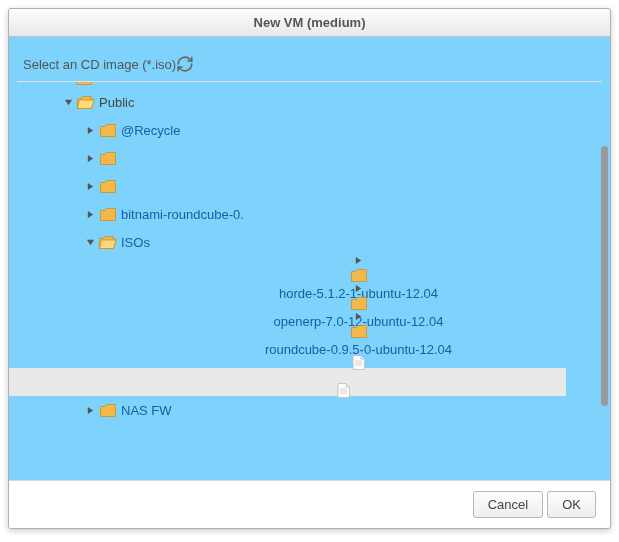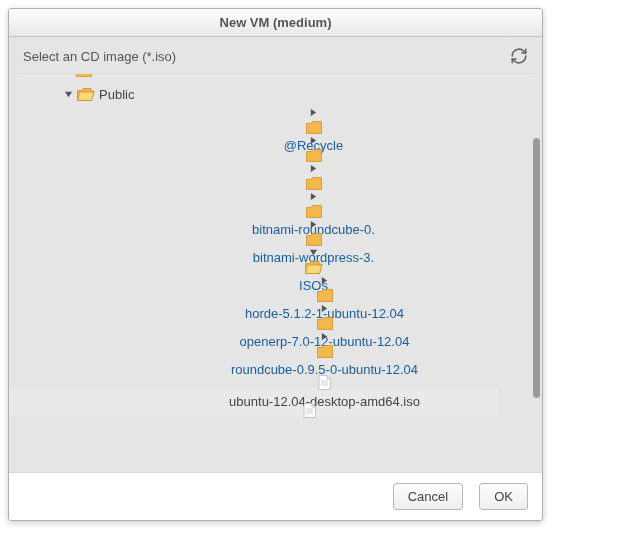--- a/index.html
+++ b/index.html
@@ -5,41 +5,41 @@
   * { box-sizing: border-box; }
   body {
     margin: 0;
     padding: 8px;
     font-family: Arial, Helvetica, sans-serif;
     font-size: 13px;
     background: #fff;
     color: #333;
   }
   .dialog {
-    width: 535px;
+    width: 603px;
     border: 1px solid #b0b0b0;
     border-radius: 3px;
     box-shadow: 0 2px 6px rgba(0,0,0,0.2);
-    background: #e5e5e5;
+    background: #7dd3fc;
     overflow: hidden;
   }
   .titlebar {
     background: linear-gradient(to bottom, #fdfdfd, #e8e8e8);
     border-bottom: 1px solid #c0c0c0;
     text-align: center;
     padding: 6px 0;
     font-weight: bold;
     color: #555;
     font-size: 13px;
   }
   .prompt-row {
     display: flex;
     align-items: center;
-    justify-content: space-between;
     padding: 10px 14px 8px 14px;
+    margin-top: 8px;
   }
   .prompt-text {
     color: #555;
   }
   .refresh-btn {
     cursor: pointer;
     color: #666;
     display: flex;
     align-items: center;
   }
@@ -110,34 +110,34 @@
     width: 7px;
     height: 260px;
     background: #9a9a9a;
     border-radius: 4px;
   }
   .footer {
     border-top: 1px solid #d8d8d8;
     padding: 10px 14px;
     display: flex;
     justify-content: flex-end;
-    gap: 16px;
+    gap: 4px;
     background: #fff;
   }
   .btn {
     background: linear-gradient(to bottom, #fdfdfd, #eeeeee);
     border: 1px solid #b8b8b8;
     border-radius: 3px;
     padding: 5px 14px;
     font-size: 13px;
     color: #444;
     cursor: pointer;
   }
   .ind-1 { padding-left: 40px; }
-  .ind-2 { padding-left: 62px; flex-direction: column; }
+  .ind-2 { padding-left: 62px; }
   .ind-3 { padding-left: 84px; flex-direction: column; }
 </style>
 </head>
 <body>
 
 <div class="dialog">
 
   <div class="titlebar">New VM (medium)</div>
 
   <div class="prompt-row">
@@ -227,33 +227,20 @@
             </svg>
           </span>
         <span class="folder-icon">
             <svg width="16" height="13" viewBox="0 0 16 13">
               <path fill="#f2b84b" stroke="#c98a1a" stroke-width="0.7" d="M0.5 2.5 L5 2.5 L6.5 0.5 L15.5 0.5 L15.5 12.5 L0.5 12.5 Z"></path>
             </svg>
           </span>
         <span class="label label-link">bitnami-roundcube-0.</span>
       </div>
 
-      <div class="node clickable ind-2">
-        <span class="toggle">
-            <svg width="9" height="9" viewBox="0 0 10 10">
-              <path fill="#555" d="M2 1 L8 5 L2 9 Z"></path>
-            </svg>
-          </span>
-        <span class="folder-icon">
-            <svg width="16" height="13" viewBox="0 0 16 13">
-              <path fill="#f2b84b" stroke="#c98a1a" stroke-width="0.7" d="M0.5 2.5 L5 2.5 L6.5 0.5 L15.5 0.5 L15.5 12.5 L0.5 12.5 Z"></path>
-            </svg>
-          </span>
-        <span class="label label-link">bitnami-wordpress-3.</span>
-      </div>
 
       <div class="node clickable ind-2">
         <span class="toggle">
             <svg width="9" height="9" viewBox="0 0 10 10">
               <path fill="#555" d="M1 2 L9 2 L5 8 Z"></path>
             </svg>
           </span>
         <span class="folder-icon">
           <svg width="18" height="13" viewBox="0 0 18 13">
               <path fill="#f2b84b" stroke="#c98a1a" stroke-width="0.7" d="M0.5 2.5 L4.5 2.5 L6 0.5 L14 0.5 L14 3 L17 3 L14.5 12.5 L0.5 12.5 Z"></path>
@@ -309,38 +296,50 @@
         <span class="toggle spacer">▸</span>
         <span class="file-icon">
           <svg width="13" height="15" viewBox="0 0 13 15">
               <path fill="#fcfcfc" stroke="#bbb" stroke-width="0.8" d="M1 0.5 L9 0.5 L12.5 4 L12.5 14.5 L1 14.5 Z"></path>
               <path fill="none" stroke="#bbb" stroke-width="0.8" d="M9 0.5 L9 4 L12.5 4"></path>
               <line x1="3" y1="6" x2="10" y2="6" stroke="#ccc" stroke-width="0.8"></line>
               <line x1="3" y1="8" x2="10" y2="8" stroke="#ccc" stroke-width="0.8"></line>
               <line x1="3" y1="10" x2="10" y2="10" stroke="#ccc" stroke-width="0.8"></line>
             </svg>
         </span>
-        <span class="label">ubuntu-12.04-desktop-amd64.iso</span>
       </div>
 
       <div class="selected-row">
         <div class="node clickable ind-3" style="padding-left:98px">
           <span class="toggle spacer">▸</span>
           <span class="file-icon">
             <svg width="13" height="15" viewBox="0 0 13 15">
                 <path fill="#fcfcfc" stroke="#bbb" stroke-width="0.8" d="M1 0.5 L9 0.5 L12.5 4 L12.5 14.5 L1 14.5 Z"></path>
                 <path fill="none" stroke="#bbb" stroke-width="0.8" d="M9 0.5 L9 4 L12.5 4"></path>
                 <line x1="3" y1="6" x2="10" y2="6" stroke="#ccc" stroke-width="0.8"></line>
                 <line x1="3" y1="8" x2="10" y2="8" stroke="#ccc" stroke-width="0.8"></line>
                 <line x1="3" y1="10" x2="10" y2="10" stroke="#ccc" stroke-width="0.8"></line>
               </svg>
           </span>
         </div>
       </div>
 
+      <div class="node clickable ind-2">
+        <span class="toggle">
+            <svg width="9" height="9" viewBox="0 0 10 10">
+              <path fill="#555" d="M2 1 L8 5 L2 9 Z"></path>
+            </svg>
+          </span>
+        <span class="folder-icon">
+            <svg width="16" height="13" viewBox="0 0 16 13">
+              <path fill="#f2b84b" stroke="#c98a1a" stroke-width="0.7" d="M0.5 2.5 L5 2.5 L6.5 0.5 L15.5 0.5 L15.5 12.5 L0.5 12.5 Z"></path>
+            </svg>
+          </span>
+        <span class="label label-link">NAS FW</span>
+      </div>
 
     </div>
     <div class="scrollthumb"></div>
   </div>
 
   <div class="footer">
     <button class="btn">Cancel</button>
     <button class="btn">OK</button>
   </div>
 

